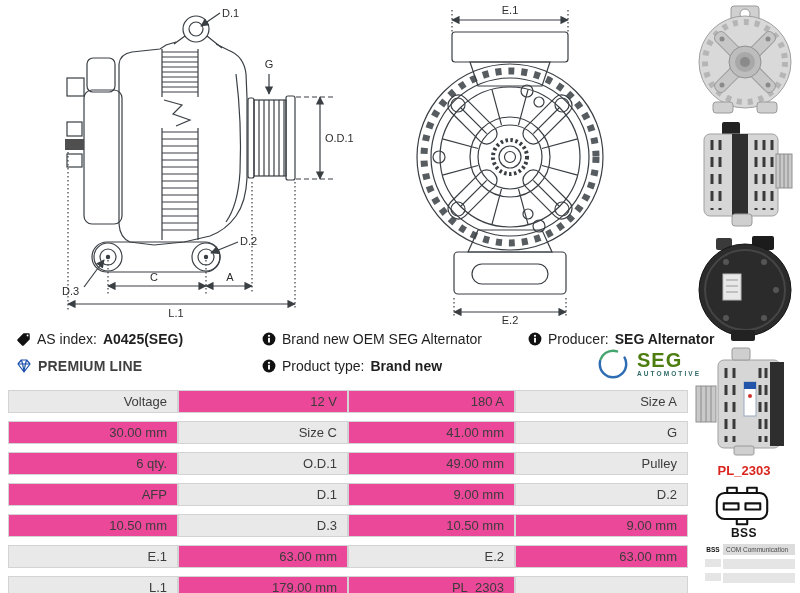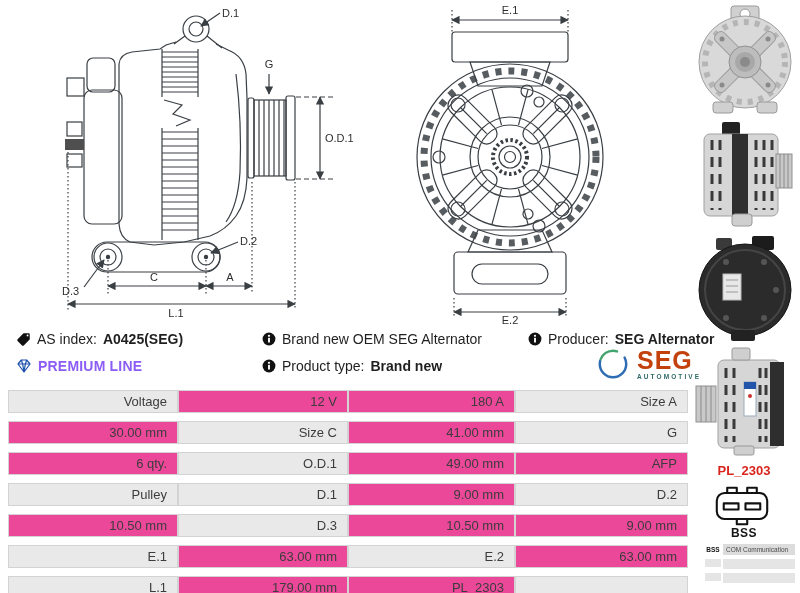--- a/index.html
+++ b/index.html
@@ -4,26 +4,26 @@
 <style>
   html,body{margin:0;padding:0;background:#fff;}
   body{width:800px;height:593px;position:relative;overflow:hidden;
        font-family:"Liberation Sans",sans-serif;color:#1f1f1f;}
   svg text{font-family:"Liberation Sans",sans-serif;font-size:11px;fill:#2e2e2e;}
   .abs{position:absolute;}
   
   .info-item{position:absolute;display:flex;align-items:center;gap:6px;
              font-size:14px;white-space:nowrap;height:16px;}
   .info-item b{font-weight:bold;}
-  .premium{color:#8b5cf6;font-weight:bold;letter-spacing:.2px;}
+  .premium{color:#404040;font-weight:bold;letter-spacing:.2px;}
   .ico{flex:0 0 auto;display:inline-flex;}
   
   .seg-logo{position:absolute;left:596px;top:347px;display:flex;align-items:center;gap:7px;}
   .seg-txt{display:flex;flex-direction:column;line-height:1;}
-  .seg-name{font-size:25px;font-weight:bold;color:#c2410c;letter-spacing:1px;}
+  .seg-name{font-size:20px;font-weight:bold;color:#4d7c0f;letter-spacing:1px;}
   .seg-sub{font-size:6.5px;letter-spacing:2.1px;color:#2f6a66;font-weight:bold;margin-top:1px;}
   
   .spec{position:absolute;left:8px;top:390px;width:680px;display:grid;
         grid-template-columns:170px 170px 167px 173px;grid-auto-rows:23px;
         row-gap:8px;font-size:13px;color:#3c3c3c;}
   .cell{display:flex;align-items:center;justify-content:flex-end;
         padding-right:10px;border:1px solid #d3d3d3;box-sizing:border-box;background:#ec4899;}
   .cell.lbl{background:#e9e9e9;}
   
   .photo{position:absolute;left:692px;width:106px;height:110px;}
@@ -330,22 +330,22 @@
   <div class="cell lbl">Size A</div>
   <div class="cell">30.00 mm</div>
   <div class="cell lbl">Size C</div>
   <div class="cell">41.00 mm</div>
 
   <div class="cell lbl">G</div>
   <div class="cell">6 qty.</div>
   <div class="cell lbl">O.D.1</div>
   <div class="cell">49.00 mm</div>
 
+  <div class="cell lbl">Pulley</div>
   <div class="cell">AFP</div>
-  <div class="cell lbl">Pulley</div>
   <div class="cell lbl">D.1</div>
   <div class="cell">9.00 mm</div>
 
   <div class="cell lbl">D.2</div>
   <div class="cell">10.50 mm</div>
   <div class="cell lbl">D.3</div>
   <div class="cell">10.50 mm</div>
 
   <div class="cell">9.00 mm</div>
   <div class="cell lbl">E.1</div>

